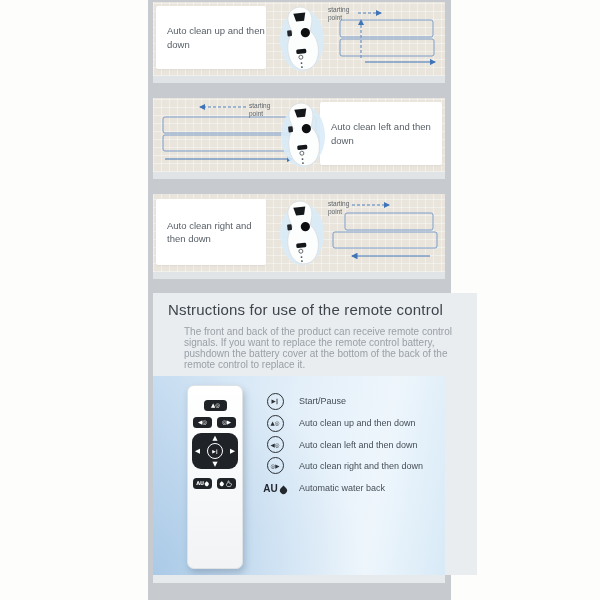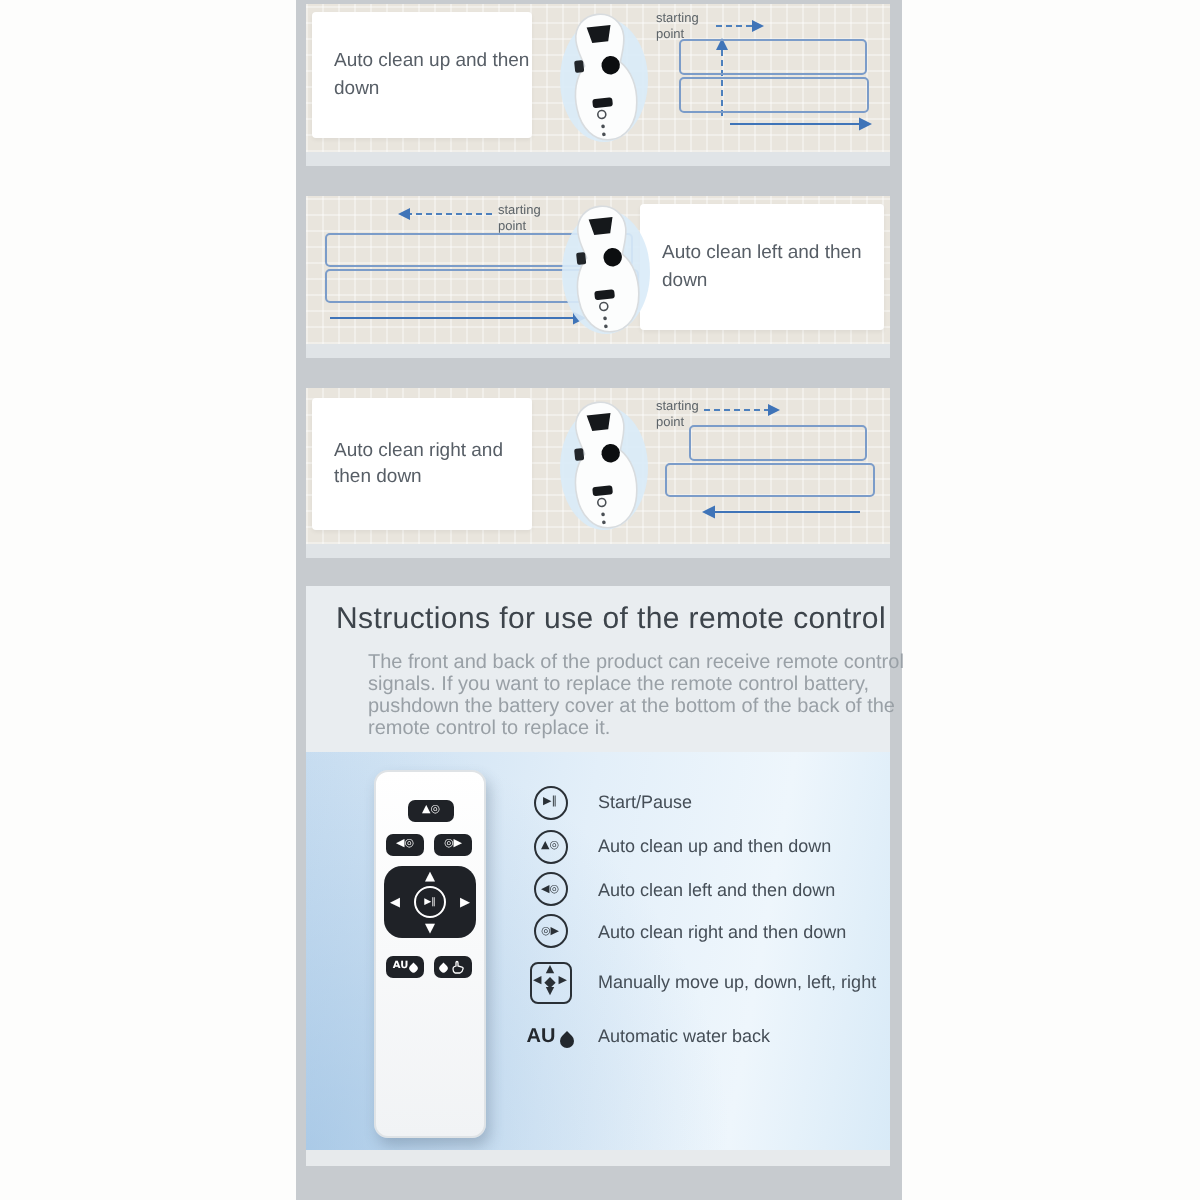--- a/index.html
+++ b/index.html
@@ -14,21 +14,21 @@
       repeating-linear-gradient(90deg, rgba(255,255,255,.38) 0 1px, transparent 1px 8px);}
   .panel-strip{position:absolute;left:153px;width:292px;height:7px;background:#e0e4e7;}
   .caption-box{position:absolute;background:#ffffff;border-radius:2px;display:flex;align-items:center;
     box-shadow:0 1px 2px rgba(0,0,0,.05);}
   .caption{padding-left:11px;font-size:9.5px;line-height:13.5px;color:#575e66;width:100px;}
   .start-label{position:absolute;font-size:6.5px;line-height:7.5px;color:#5c6368;width:32px;z-index:3;}
   .diag{position:absolute;z-index:2;}
   .robot{position:absolute;z-index:2;}
 
   
-  .section{position:absolute;left:153px;top:293px;width:292px;height:282px;background:#e9edf0;}
+  .section{position:absolute;left:153px;top:293px;width:324px;height:282px;background:#e9edf0;}
   .sec-title{position:absolute;left:15px;top:8px;font-size:15px;color:#3d444b;letter-spacing:.2px;}
   .sec-body{position:absolute;left:31px;top:33px;width:268px;font-size:10px;line-height:11px;color:#99a0a6;}
   .blue-area{position:absolute;left:0;top:83px;width:292px;height:199px;
     background:
       radial-gradient(circle at 0% 100%, rgba(140,182,221,.55), rgba(140,182,221,0) 60%),
       linear-gradient(100deg,#c9def1 0%,#e3eff9 45%,#eef6fc 75%,#d8eaf7 100%);}
 
   
   .remote{position:absolute;left:34px;top:9px;width:54px;height:182px;border-radius:7px;
     background:linear-gradient(180deg,#ffffff,#f1f3f5);border:1px solid #dfe3e6;
@@ -237,32 +237,20 @@
 
         <div class="lrow" style="height:21px;">
           <div class="licon">
               <div class="icon-circle">
             <span>◎▶</span>
           </div>
             </div>
           <div class="llabel">Auto clean right and then down</div>
         </div>
 
-        <div class="lrow" style="height:30px;">
-          <div class="licon">
-              <div class="icon-square">
-            <span class="tri" style="left:50%;top:1px;transform:translateX(-50%);">▲</span>
-            <span class="tri" style="left:50%;bottom:1px;transform:translateX(-50%);">▼</span>
-            <span class="tri" style="left:1px;top:50%;transform:translateY(-50%);">◀</span>
-            <span class="tri" style="right:1px;top:50%;transform:translateY(-50%);">▶</span>
-            <span class="dot"></span>
-          </div>
-            </div>
-          <div class="llabel">Manually move up, down, left, right</div>
-        </div>
 
         <div class="lrow" style="height:24px;">
           <div class="licon">
               <div class="icon-au">
             <b>AU</b>
             <span class="drop" style="width:7px;height:7px;"></span>
           </div>
             </div>
           <div class="llabel">Automatic water back</div>
         </div>

